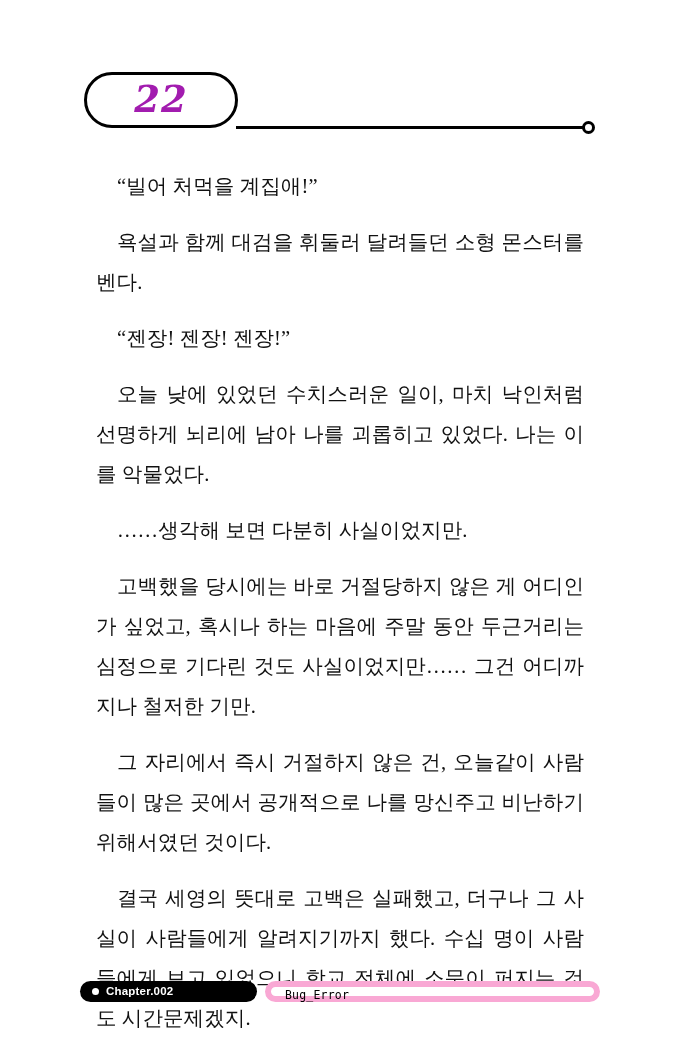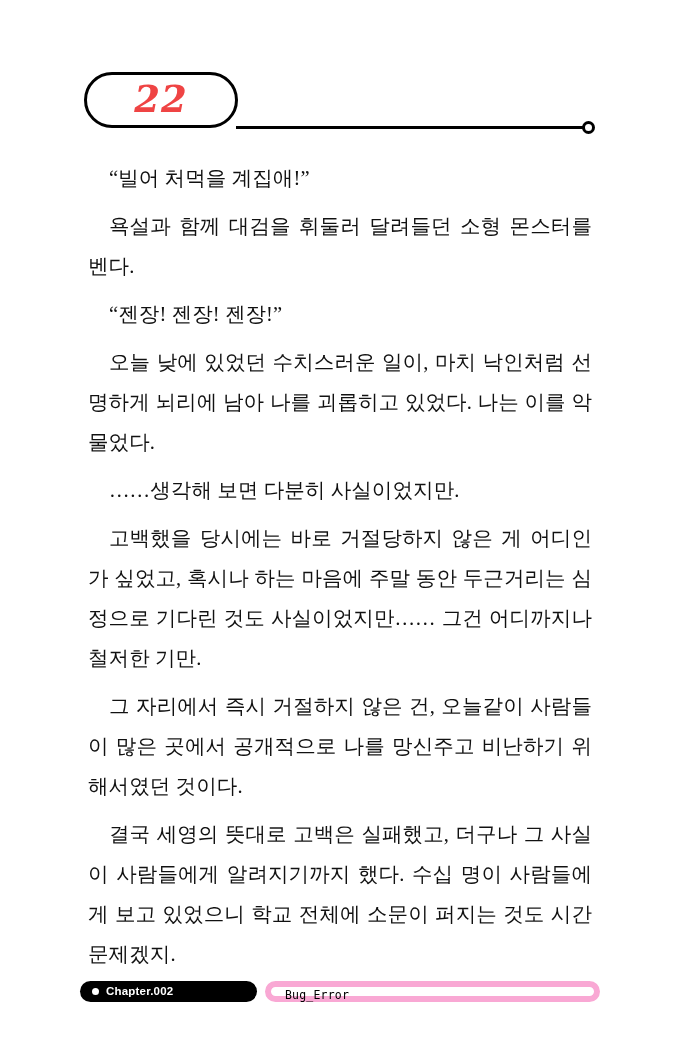--- a/index.html
+++ b/index.html
@@ -49,21 +49,21 @@
     top: 0;
     width: 154px;
     height: 56px;
     line-height: 54px;
     text-align: center;
     font-family: "DejaVu Serif", serif;
     font-style: italic;
     font-weight: bold;
     font-size: 37px;
     letter-spacing: 1px;
-    color: #ef4444;
+    color: #a21caf;
   }
   .chapter-line {
     position: absolute;
     left: 152px;
     top: 54px;
     width: 352px;
     height: 3px;
     background: #000;
   }
   .chapter-dot {
@@ -85,21 +85,21 @@
     top: 150px;
     width: 520px;
     font-size: 20.5px;
     line-height: 40px;
     color: #111;
     text-align: justify;
     text-justify: inter-character;
     letter-spacing: 0.1px;
   }
   .para {
-    margin: 8px;
+    margin: 16px;
     text-indent: 21px;
   }
   .para.dialogue {
     text-indent: 21px;
   }
 
   
   .footer {
     position: absolute;
     left: 80px;

